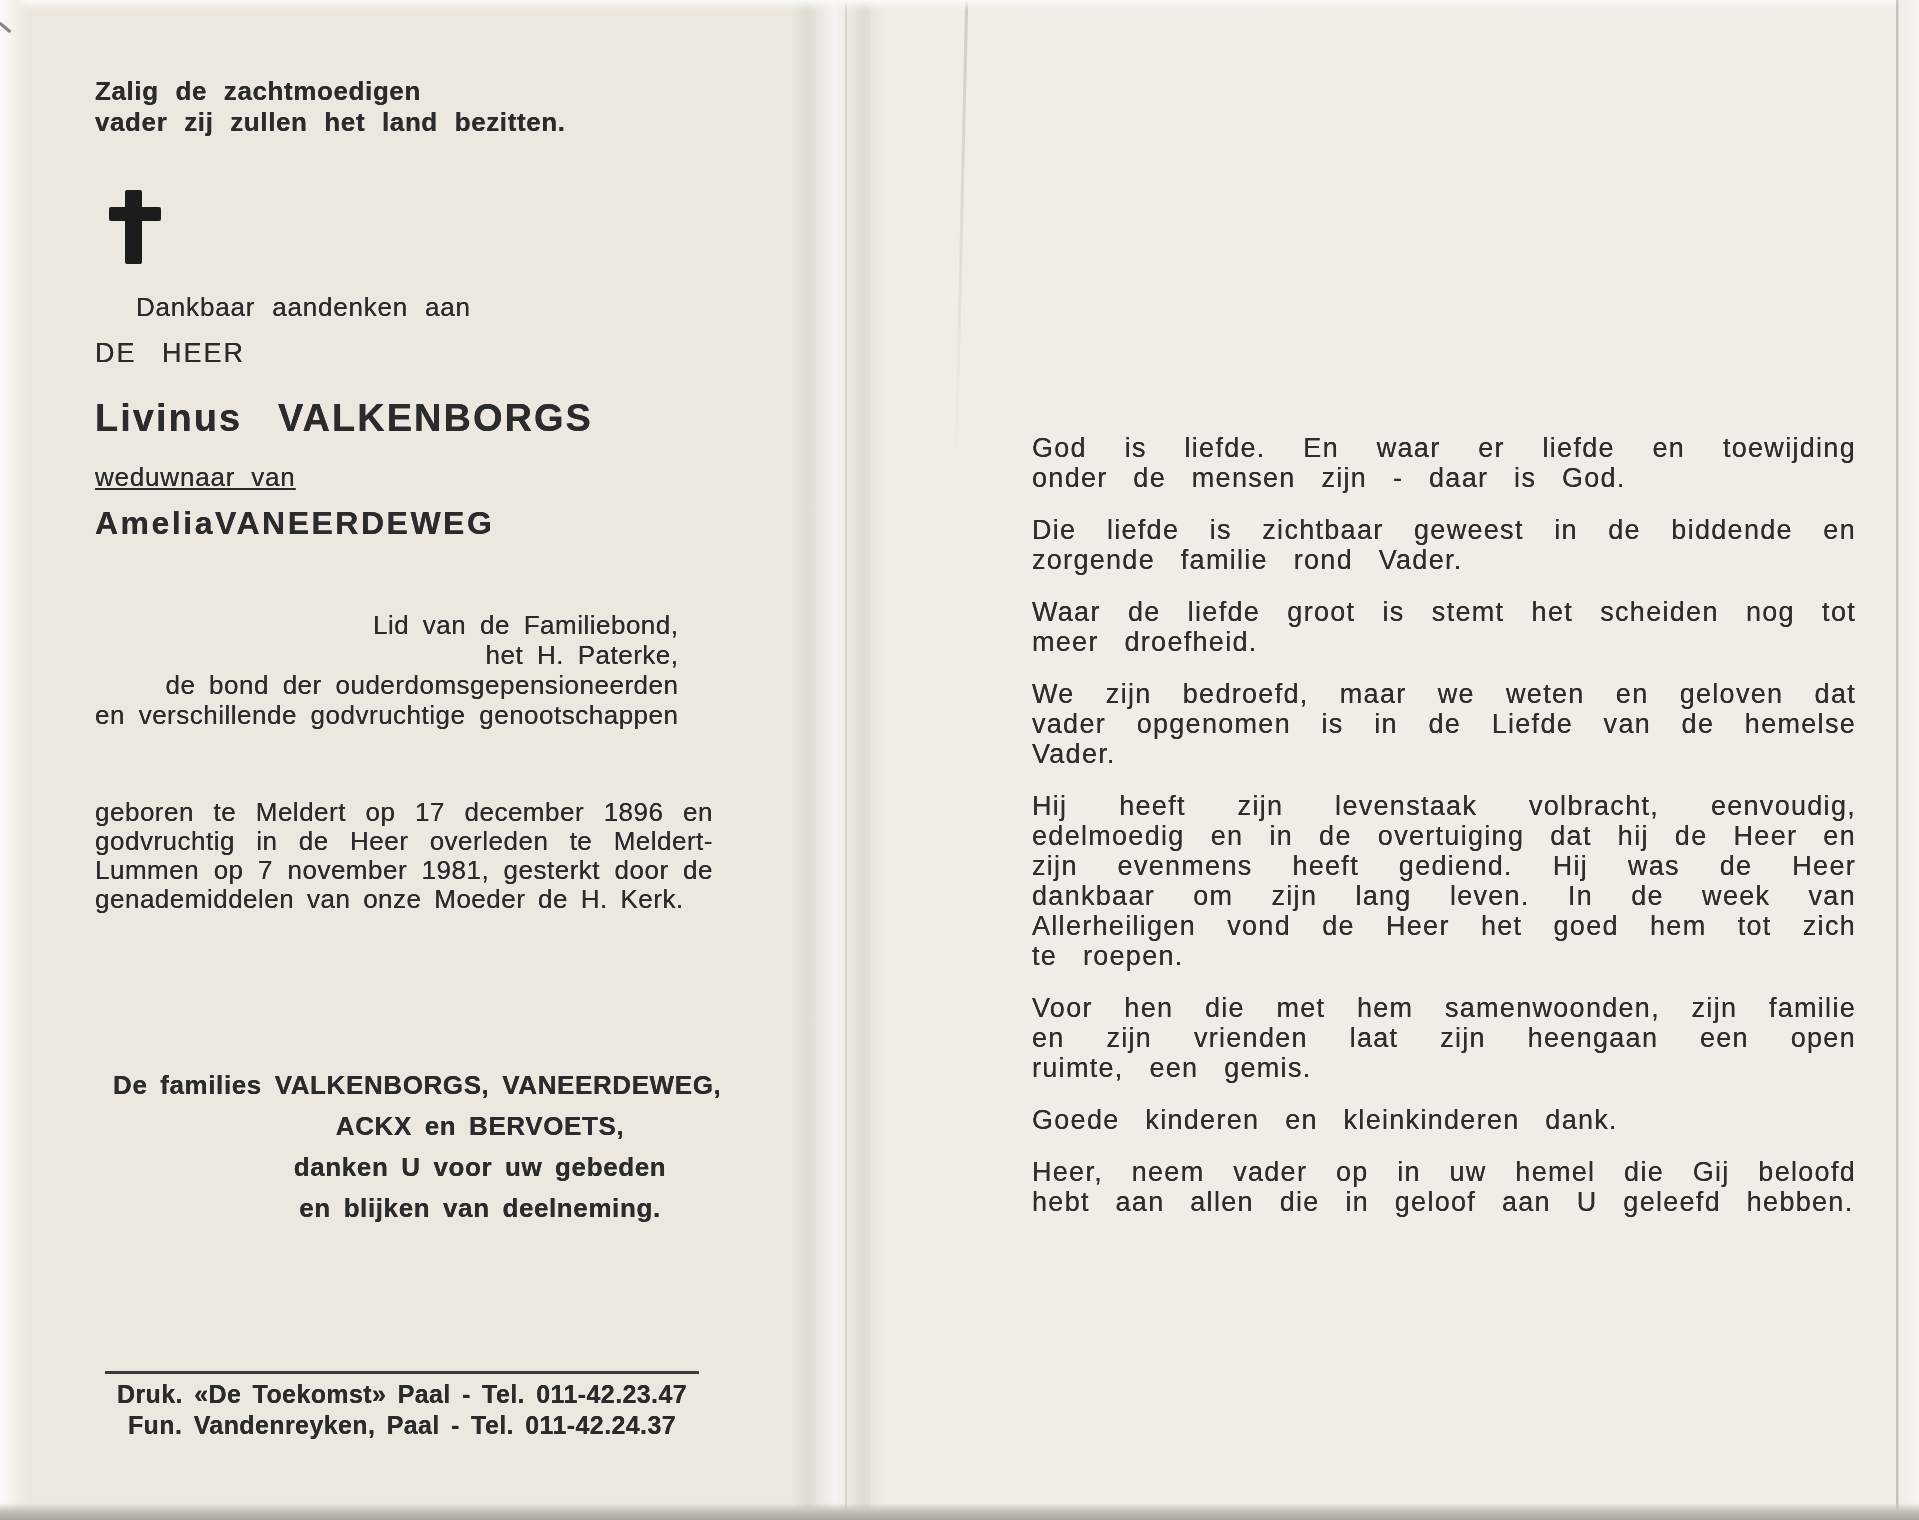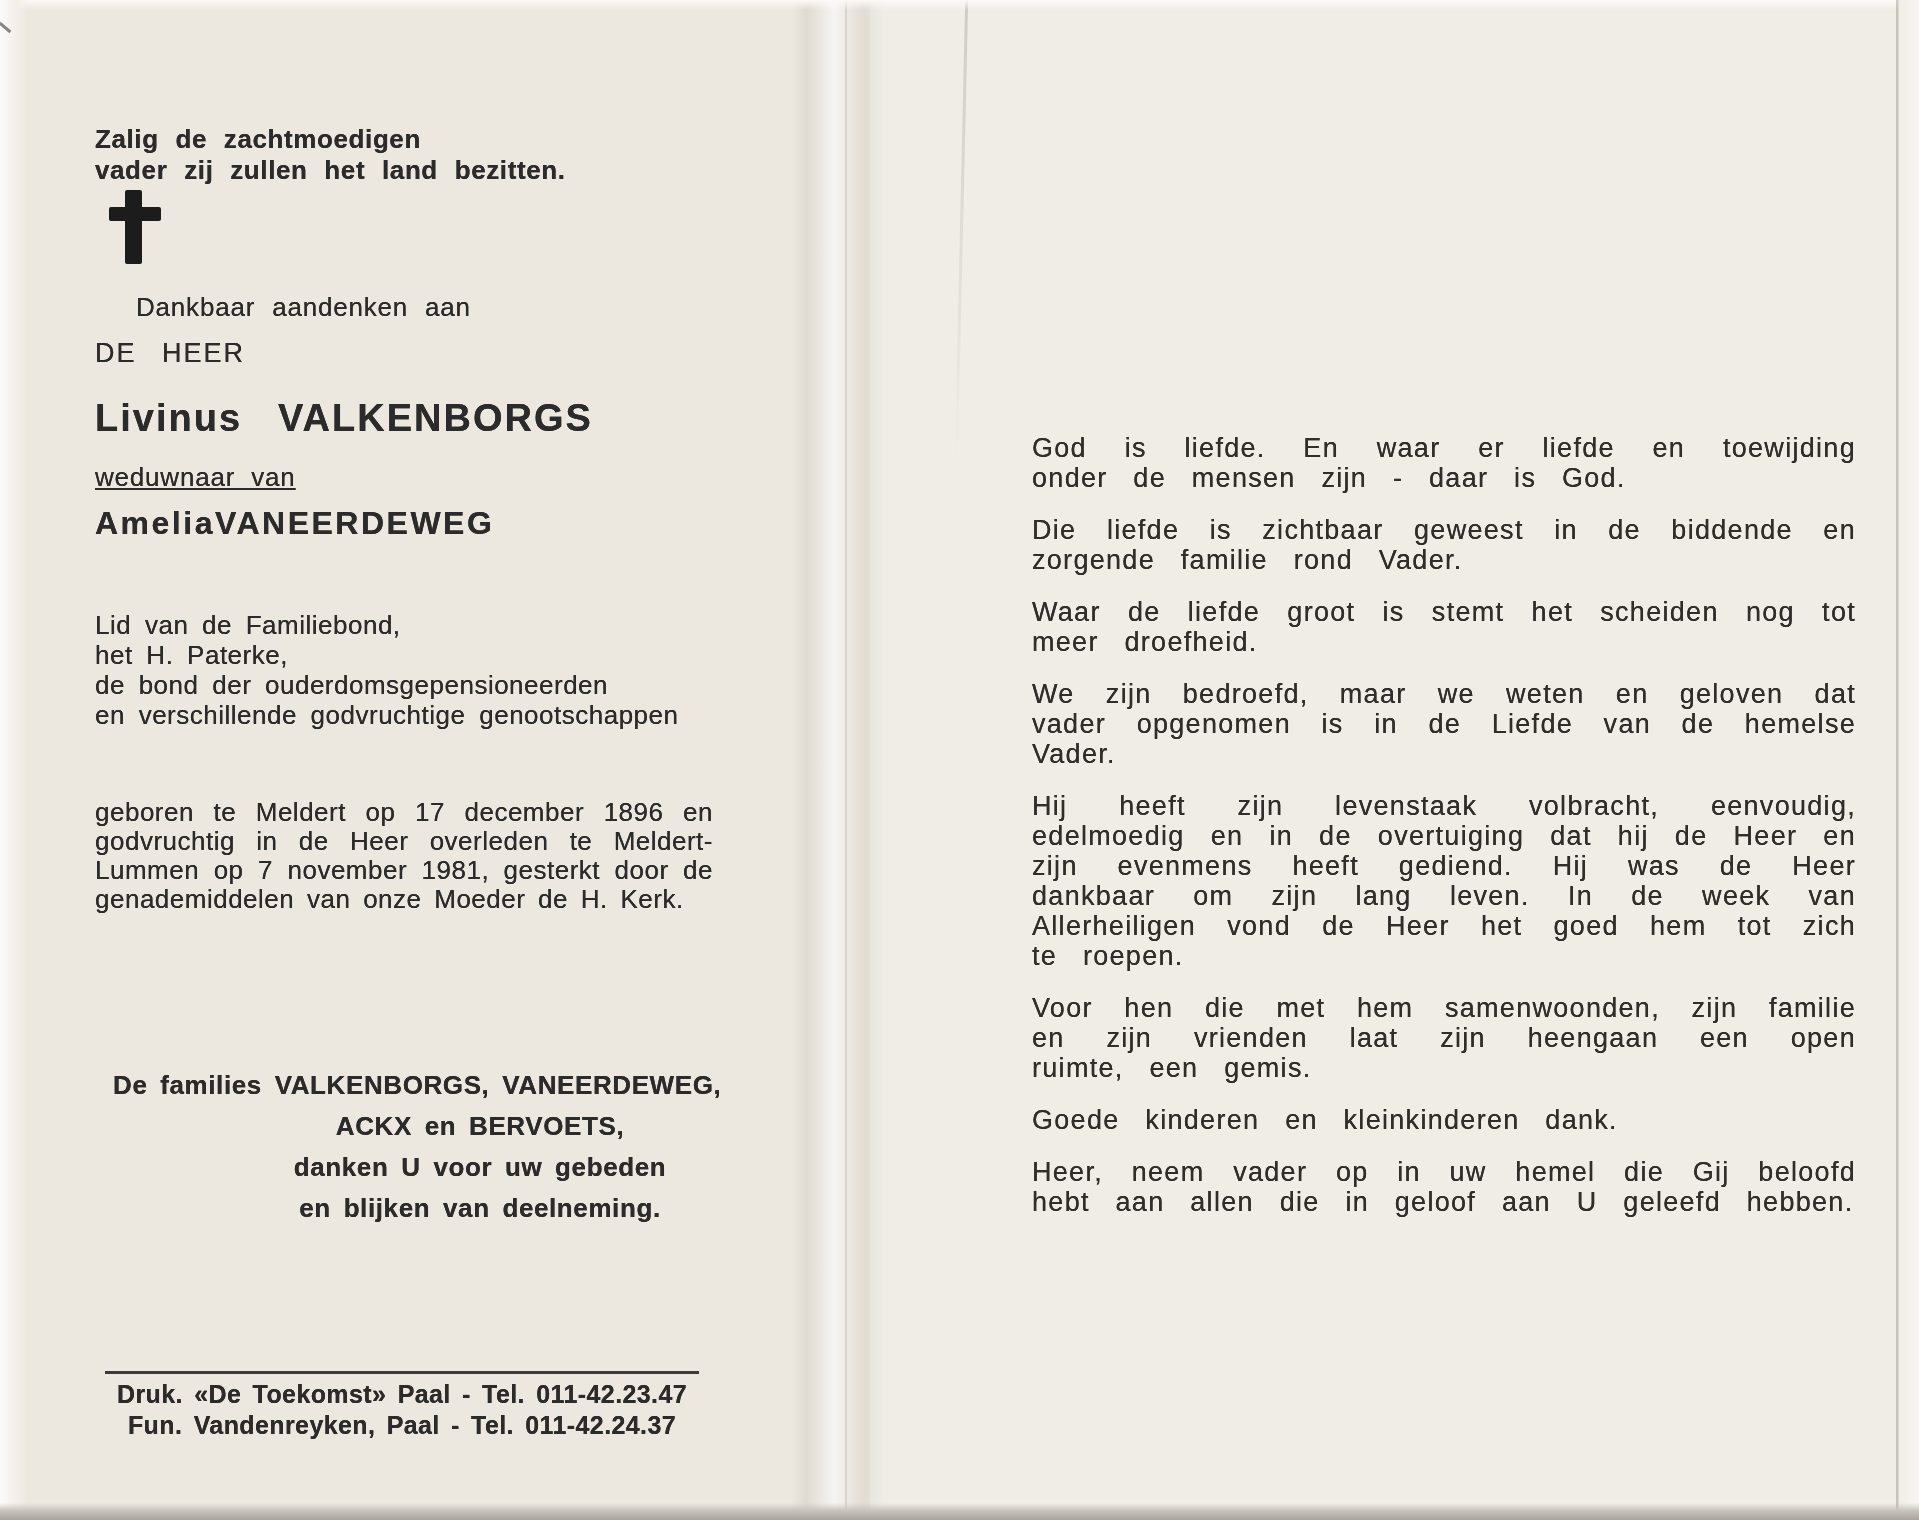--- a/index.html
+++ b/index.html
@@ -25,32 +25,32 @@
   .edge-right{position:absolute;left:1896px;top:0;width:23px;height:100%;
     background:linear-gradient(90deg,rgba(90,85,75,.28) 0px,rgba(90,85,75,.28) 2px,#f1eee8 3px,#f7f5f1 100%);}
   .edge-bottom{position:absolute;left:0;bottom:0;width:100%;height:17px;
     background:linear-gradient(0deg,#a7a39c 0%,#c8c4bd 55%,rgba(200,196,189,0) 100%);}
   .corner-mark{position:absolute;left:-2px;top:26px;width:14px;height:3px;background:rgba(40,40,40,.55);transform:rotate(40deg);}
   
   .txt{text-shadow:0 0 .45px currentColor;}
   
   .left-col{position:absolute;left:95px;top:0;width:615px;}
   .blk{position:absolute;left:0;}
-  .beatitude{top:76px;font-size:26px;line-height:31px;font-weight:700;letter-spacing:.6px;word-spacing:9px;white-space:nowrap;margin-top:48px;}
+  .beatitude{top:76px;font-size:26px;line-height:31px;font-weight:700;letter-spacing:.6px;word-spacing:9px;white-space:nowrap;}
   .cross{top:190px;left:14px;width:52px;height:74px;}
   .cross .v{position:absolute;left:16px;top:0;width:17px;height:74px;background:#1c1c1c;border-radius:2px;}
   .cross .h{position:absolute;left:0;top:17px;width:52px;height:14px;background:#1c1c1c;border-radius:2px;}
   .dedication{top:292px;font-size:26px;line-height:30px;letter-spacing:.8px;word-spacing:9px;white-space:nowrap;margin-left:41px;}
   .honorific{top:338px;font-size:27px;line-height:30px;letter-spacing:2px;word-spacing:16px;white-space:nowrap;}
   .deceased{top:396px;font-size:38px;line-height:44px;font-weight:700;letter-spacing:2px;white-space:nowrap;}
   .deceased .first{margin-right:36px;}
   .relation{top:462px;font-size:26px;line-height:30px;letter-spacing:.8px;word-spacing:8px;white-space:nowrap;text-decoration:underline;}
   .spouse{top:504px;font-size:32px;line-height:38px;font-weight:700;letter-spacing:2.5px;white-space:nowrap;}
   .spouse .first{}
-  .memberships{top:610px;font-size:26px;line-height:30px;letter-spacing:.5px;word-spacing:6px;}
+  .memberships{top:610px;font-size:26px;line-height:30px;letter-spacing:.5px;word-spacing:6px;text-align:right;}
   .memberships div{white-space:nowrap;}
   .life-dates{top:798px;width:618px;font-size:26px;line-height:29px;letter-spacing:.5px;word-spacing:5px;text-align:justify;}
   .ack{top:1065px;width:615px;font-size:26px;line-height:41px;font-weight:700;letter-spacing:.6px;word-spacing:5px;}
   .ack .l1{margin-left:18px;white-space:nowrap;}
   .ack .ctr{width:440px;margin-left:165px;text-align:center;white-space:nowrap;}
   .rule{top:1371px;left:10px;width:594px;height:3px;background:#3b3b3b;}
   .printer{top:1379px;width:614px;text-align:center;font-size:25px;line-height:31px;font-weight:700;letter-spacing:.4px;word-spacing:4px;}
   .printer div{white-space:nowrap;}
   
   .right-col{position:absolute;left:1032px;top:433px;width:824px;}

